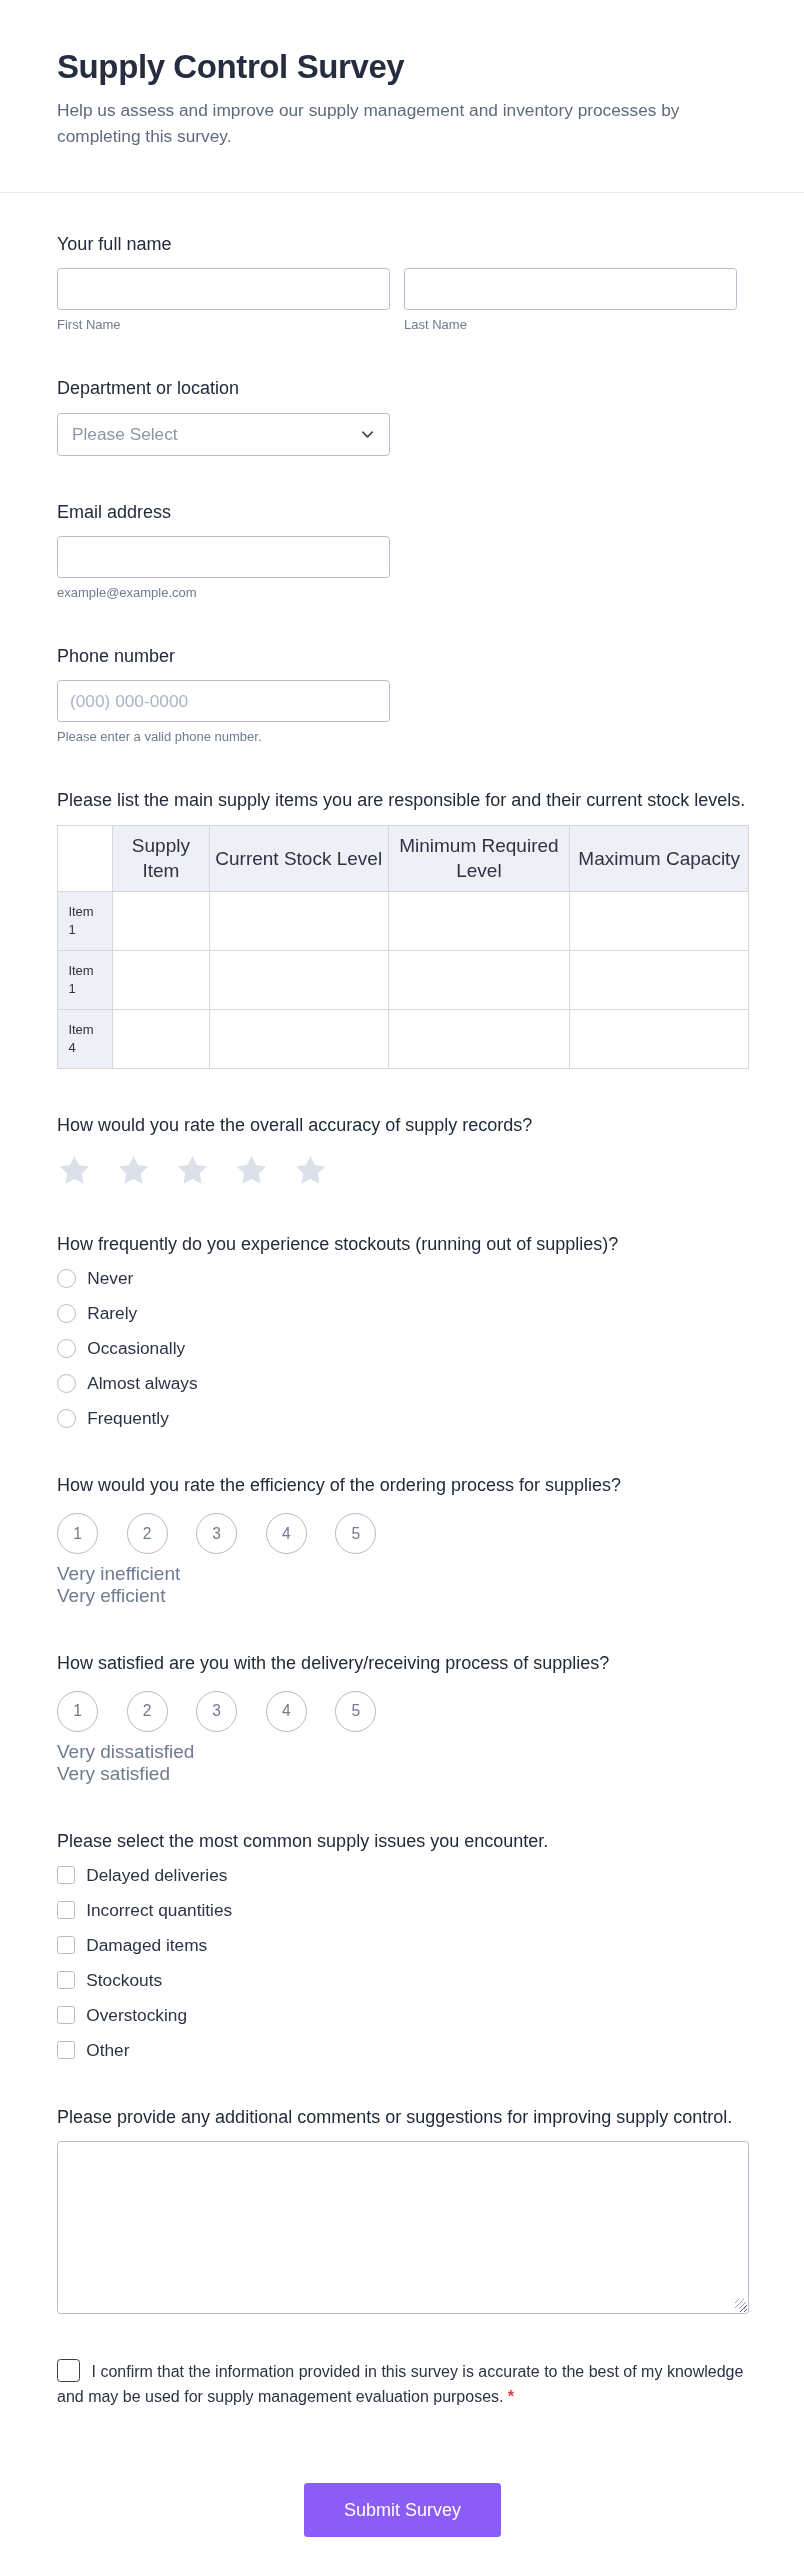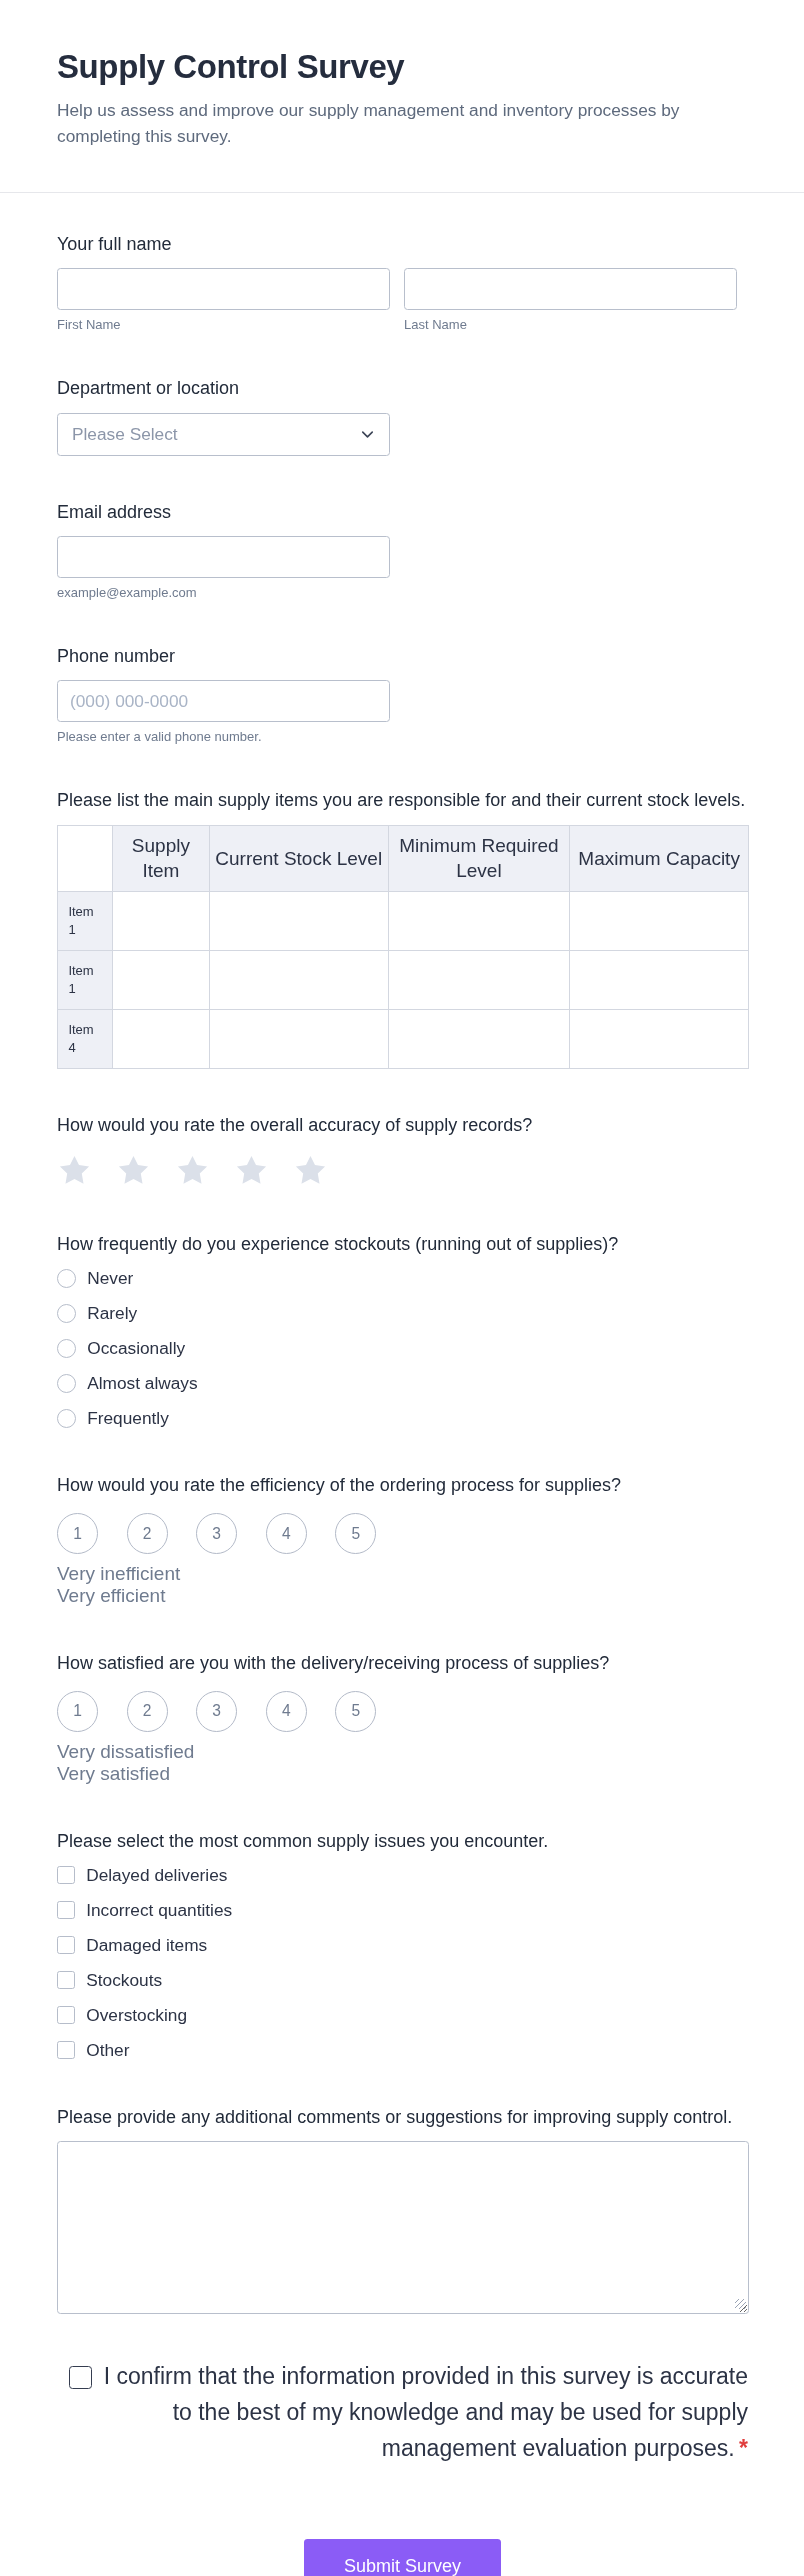--- a/index.html
+++ b/index.html
@@ -177,25 +177,24 @@
     background: repeating-linear-gradient(
       135deg,
       transparent 0 2.6px,
       #9aa3b5 2.6px 3.5px
     );
     pointer-events: none;
   }
 
   .confirm-block {
     margin-top: 8.7px;
-    font-size: 23px;
+    font-size: 16px;
     line-height: 1.55;
     color: #2c3345;
     max-width: 692px;
-    text-align: right;
   }
   .confirm-checkbox {
     display: inline-block;
     width: 22.5px; height: 22.5px;
     border: 1.7px solid #353d50;
     border-radius: 3.5px;
     background: #fff;
     vertical-align: -4.3px;
     margin-right: 12px;
     cursor: pointer;

